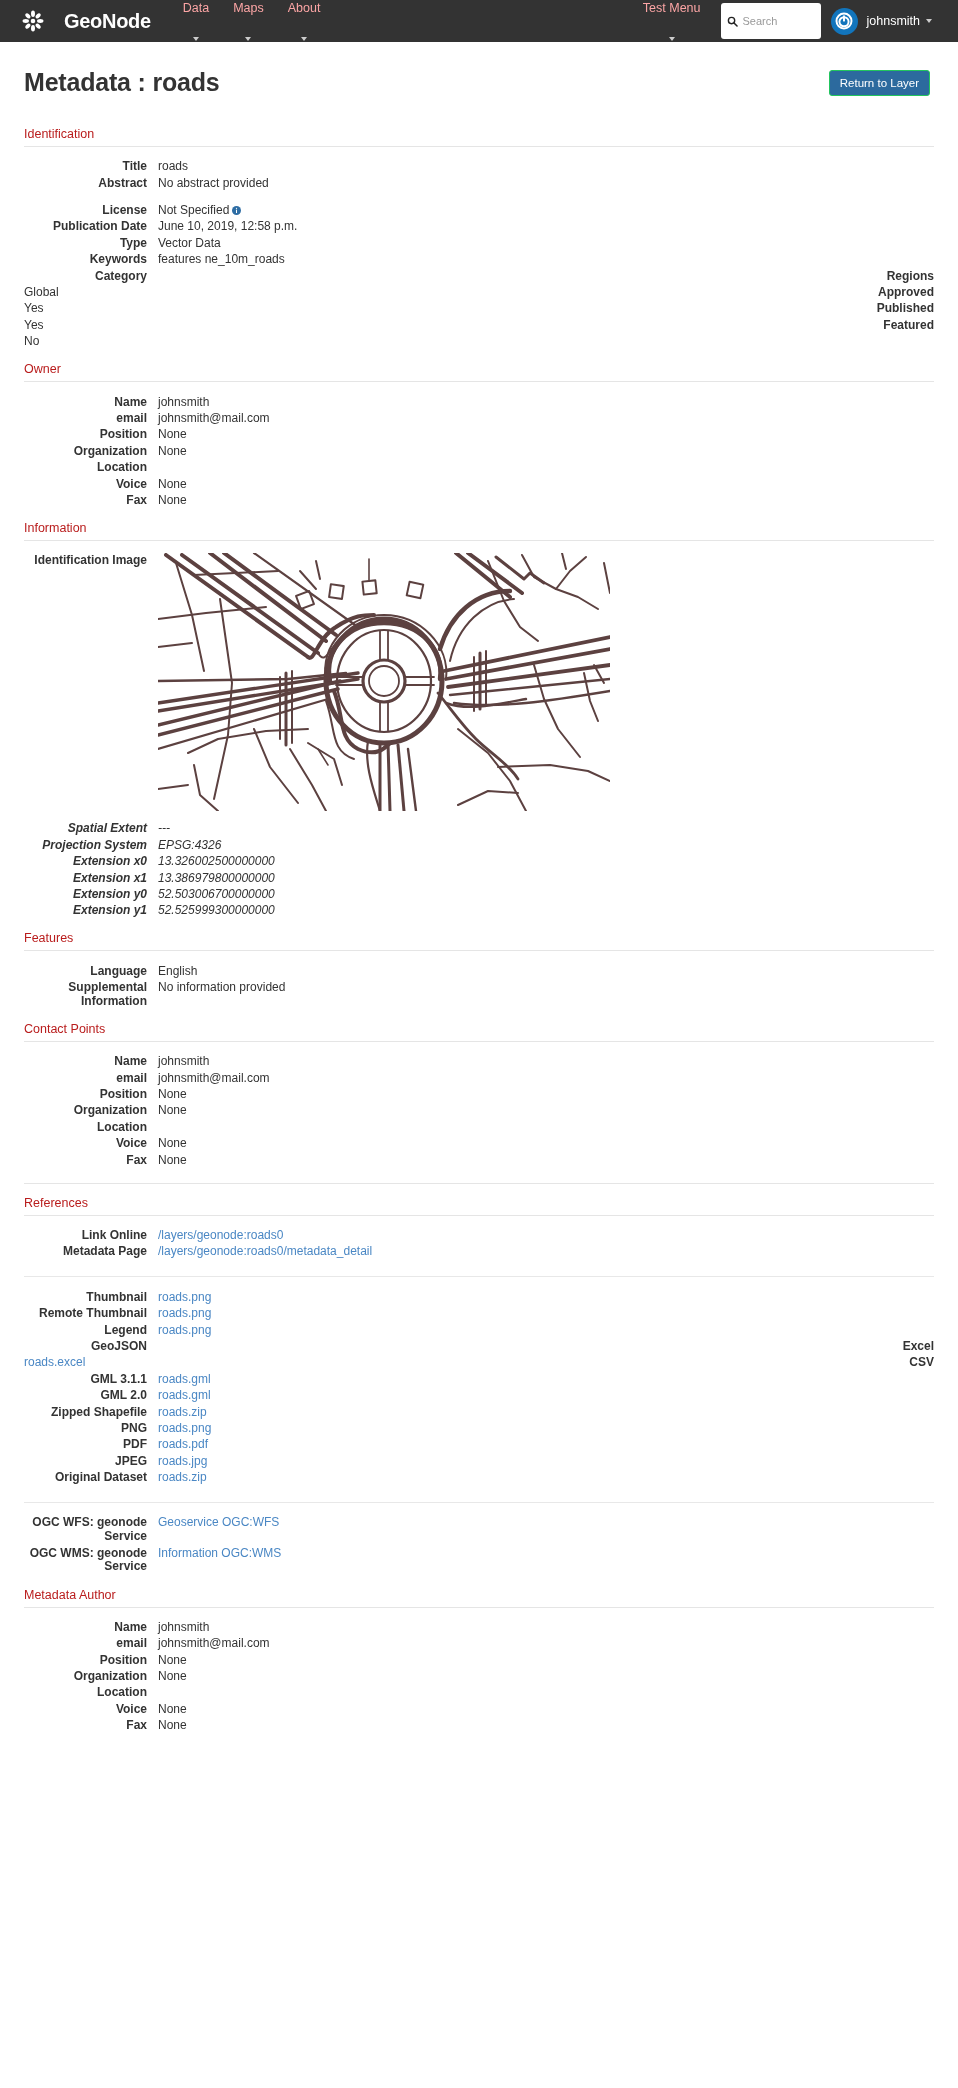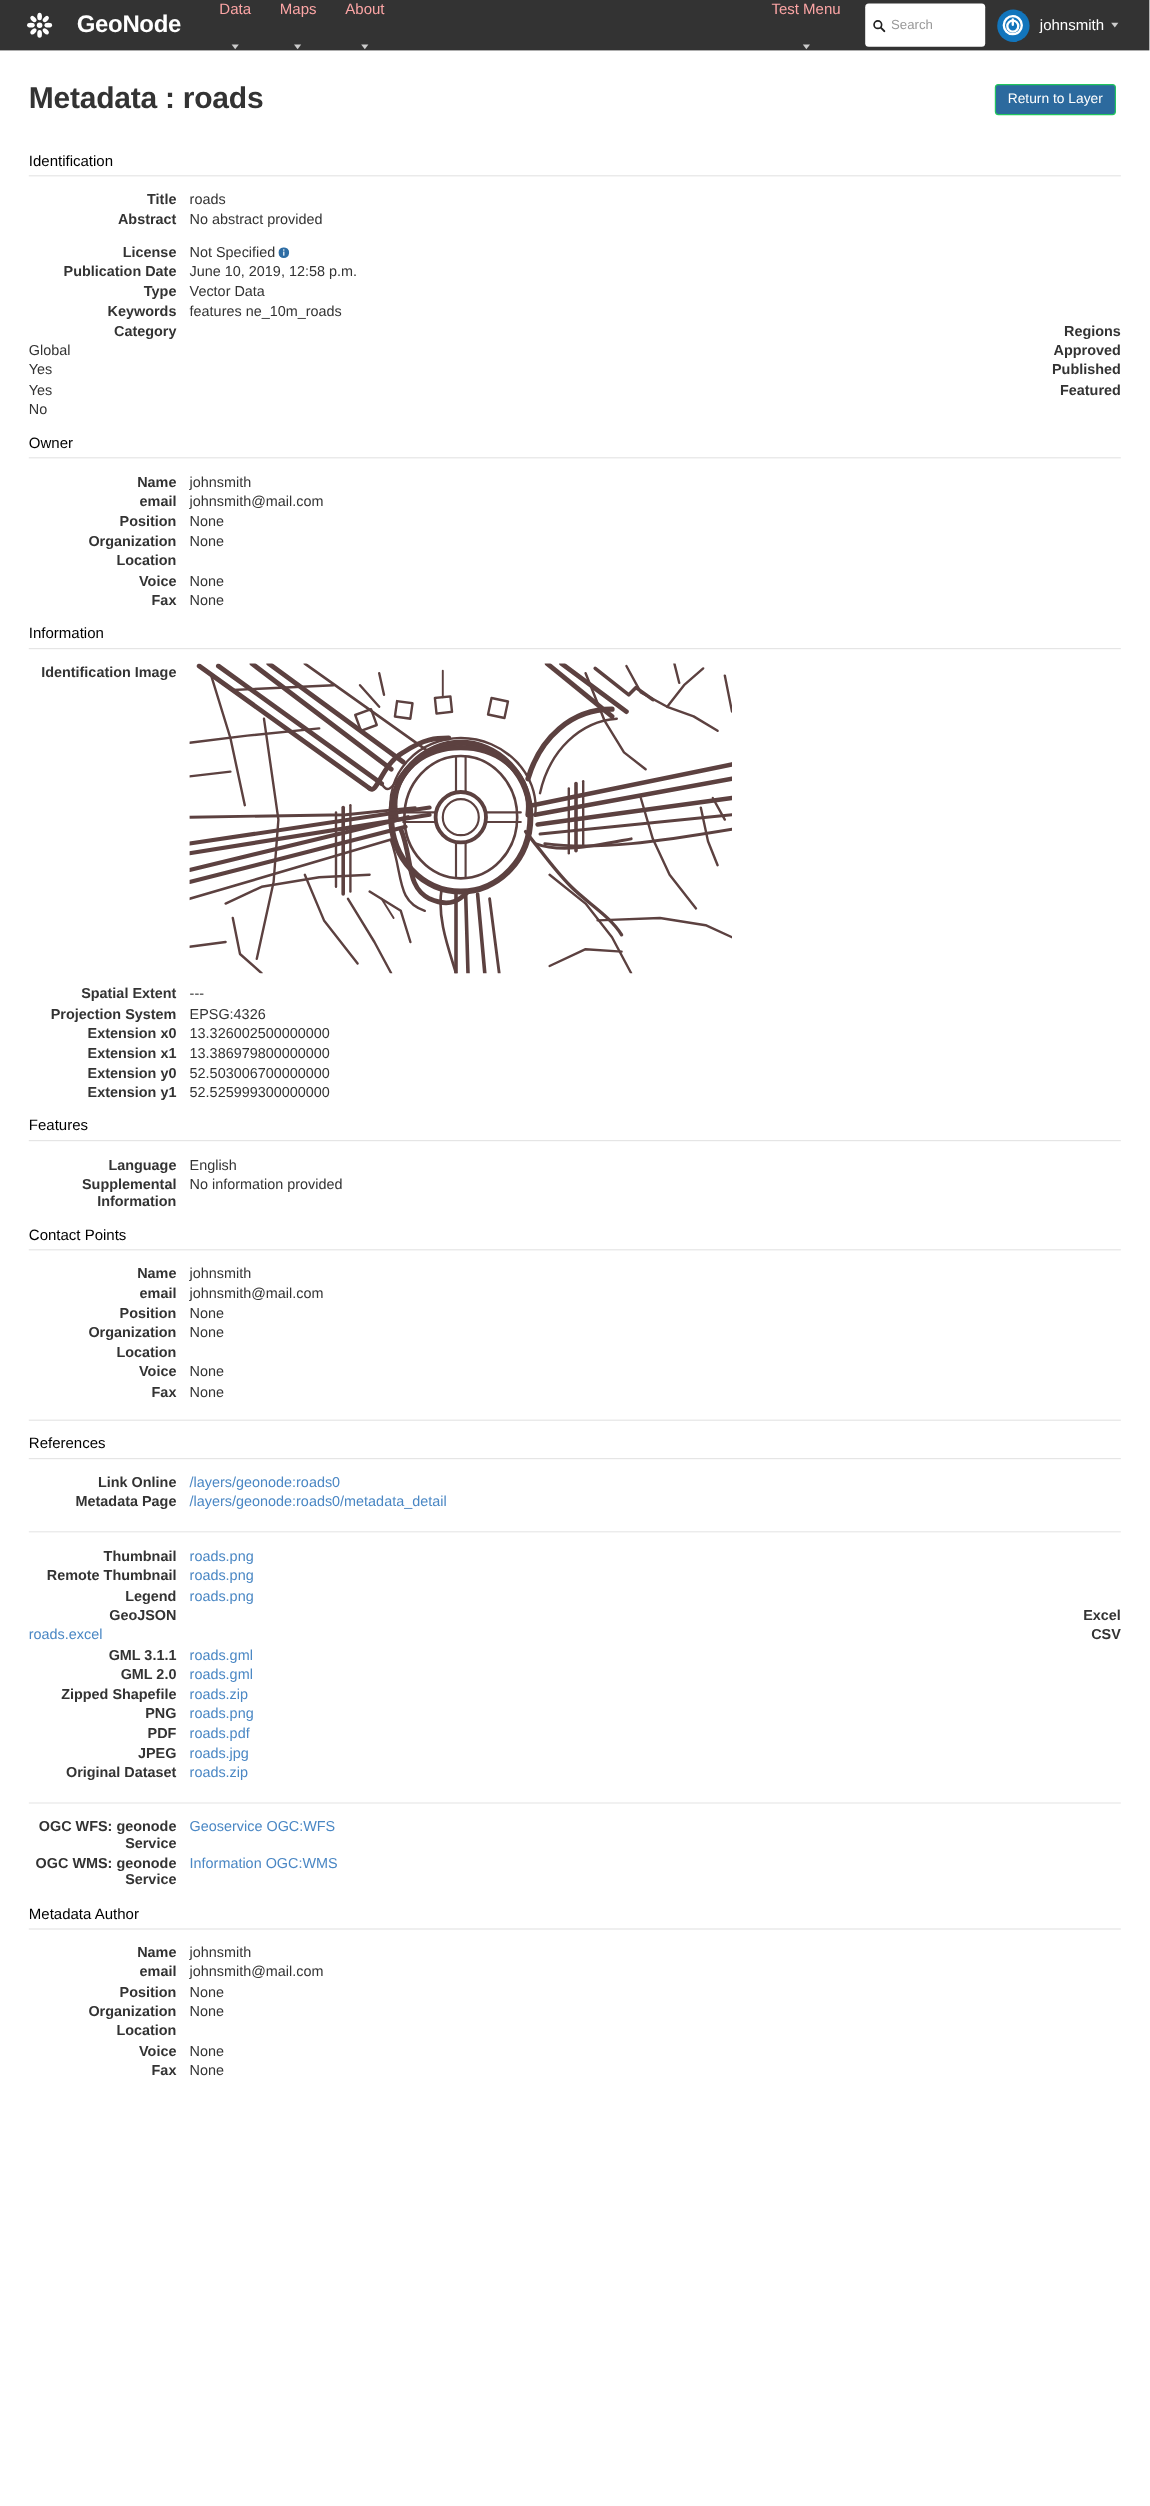--- a/index.html
+++ b/index.html
@@ -124,42 +124,42 @@
     font-size: 11.5px;
     padding: 6px 10px;
     cursor: pointer;
     white-space: nowrap;
   }
 
   
   .content { padding: 0 24px 20px 24px; }
 
   .section-title {
-    color: #000000;
+    color: #b91c1c;
     font-size: 12.5px;
     margin: 0;
     padding: 12px 0 5px 0;
     border-bottom: 1px solid #e5e5e5;
     font-weight: 400;
   }
 
   .hr-only {
     border: 0;
     border-top: 1px solid #e5e5e5;
     margin: 14px 0 0 0;
   }
 
   .dl {
     display: grid;
     grid-template-columns: 123px 1fr;
     column-gap: 11px;
     row-gap: 0;
     padding-top: 12px;
   }
-  .dl.tight { padding-top: 10px; }
+  .dl.tight { padding-top: 10px; font-style: italic; }
   .dt {
     text-align: right;
     font-weight: 700;
     font-size: 12px;
     color: #333333;
     line-height: 13.8px;
     padding: 1.3px 0;
   }
   .dd {
     font-size: 12px;

